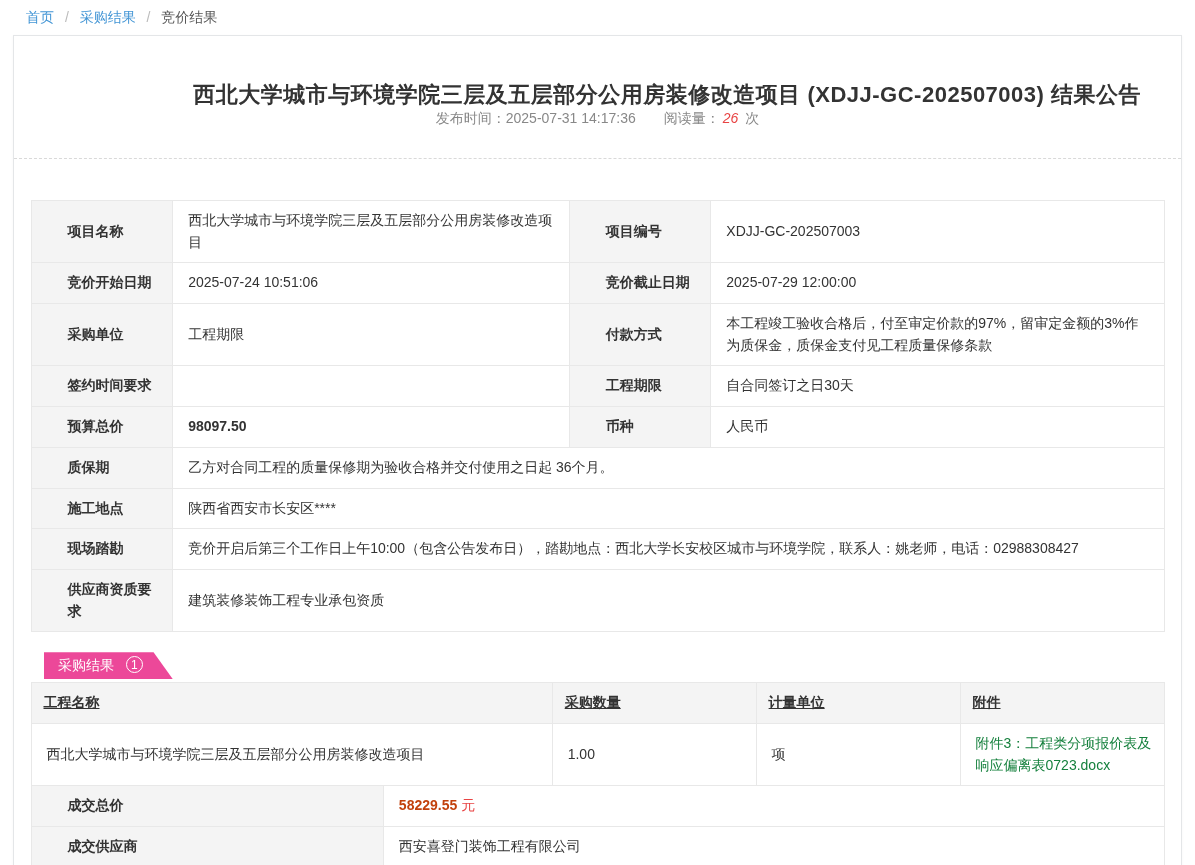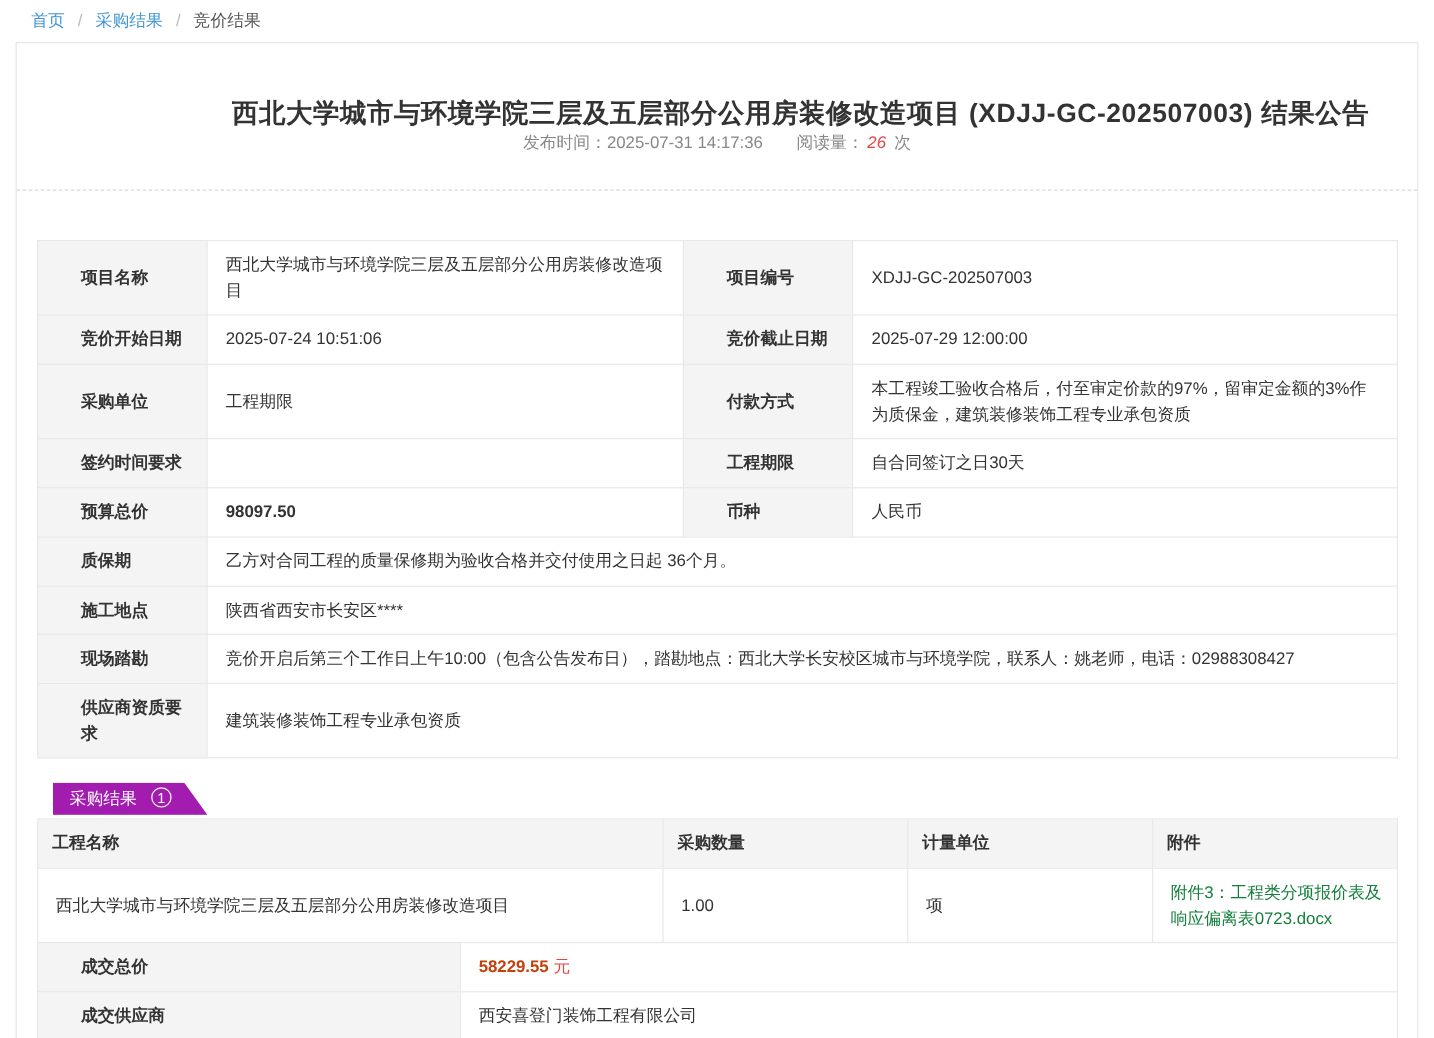--- a/index.html
+++ b/index.html
@@ -24,25 +24,25 @@
 
   
   .tbl { width: 1134px; margin: 41px auto 0 auto; border-collapse: collapse; table-layout: fixed; font-size: 14px; }
   .tbl td, .tbl th { border: 1px solid #e8e8e8; padding: 9px 12px; line-height: 1.55; vertical-align: middle; text-align: left; word-break: break-all; }
   .tbl .lbl { background: #f4f4f4; font-weight: 700; color: #333; padding-left: 36px; }
   .tbl .val { background: #fff; color: #333; padding-left: 15px; }
   .red-num { color: #c2410c; font-weight: 700; }
   .red-unit { color: #e84444; font-weight: 400; }
 
   
-  .result-badge { margin: 20px 0 3px 30px; display: inline-block; background: #a21caf; color: #fff; font-size: 14px; height: 27px; line-height: 27px; padding: 0 30px 0 14px; clip-path: polygon(0 0, 85% 0, 100% 100%, 0 100%); }
+  .result-badge { margin: 20px 0 3px 30px; display: inline-block; background: #ec4899; color: #fff; font-size: 14px; height: 27px; line-height: 27px; padding: 0 30px 0 14px; clip-path: polygon(0 0, 85% 0, 100% 100%, 0 100%); }
   .result-badge .badge-count { display: inline-block; width: 17px; height: 17px; line-height: 16px; border: 1px solid #fff; border-radius: 50%; text-align: center; font-size: 12px; margin-left: 8px; vertical-align: 1px; }
 
   .tbl2 { margin-top: 0; }
-  .tbl2 th { background: #f4f4f4; font-weight: 700; }
+  .tbl2 th { background: #f4f4f4; font-weight: 700; text-decoration: underline; }
   .tbl-bottom { margin-top: -1px; }
   a.attach-link { color: #15803d; text-decoration: none; cursor: pointer; text-align: center; }
 </style>
 </head>
 <body>
 
 <div class="breadcrumb">
   <a>首页</a>
   <span class="sep">/</span>
   <a>采购结果</a>
@@ -77,21 +77,21 @@
     <tr>
       <td class="lbl">竞价开始日期</td>
       <td class="val">2025-07-24 10:51:06</td>
       <td class="lbl">竞价截止日期</td>
       <td class="val">2025-07-29 12:00:00</td>
     </tr>
     <tr>
       <td class="lbl">采购单位</td>
       <td class="val">工程期限</td>
       <td class="lbl">付款方式</td>
-      <td class="val">本工程竣工验收合格后，付至审定价款的97%，留审定金额的3%作为质保金，建筑装修装饰工程专业承包资质</td>
+      <td class="val">本工程竣工验收合格后，付至审定价款的97%，留审定金额的3%作为质保金，质保金支付见工程质量保修条款</td>
     </tr>
     <tr>
       <td class="lbl">签约时间要求</td>
       <td class="val"></td>
       <td class="lbl">工程期限</td>
       <td class="val">自合同签订之日30天</td>
     </tr>
     <tr>
       <td class="lbl">预算总价</td>
       <td class="val red-num">98097.50</td>

